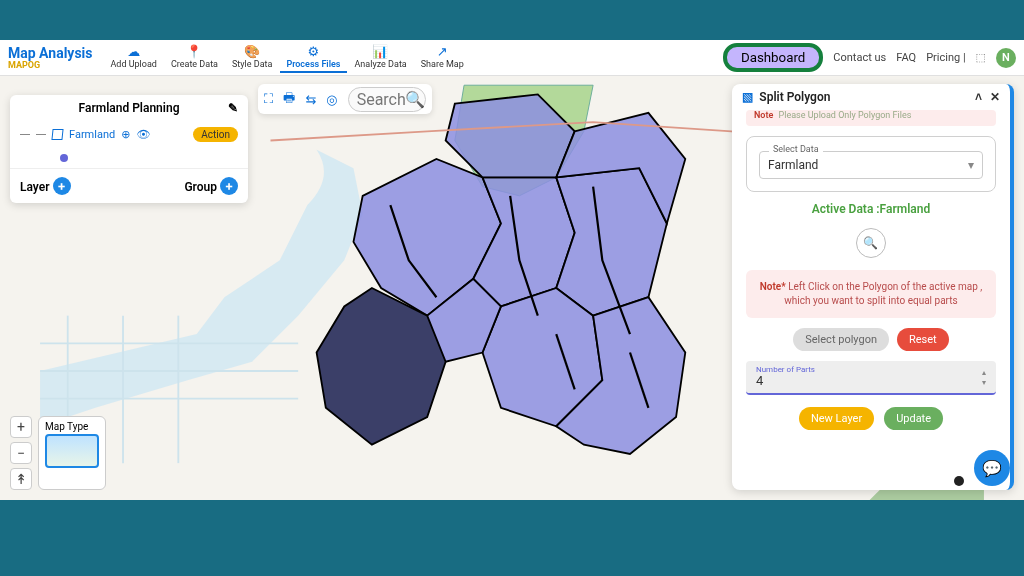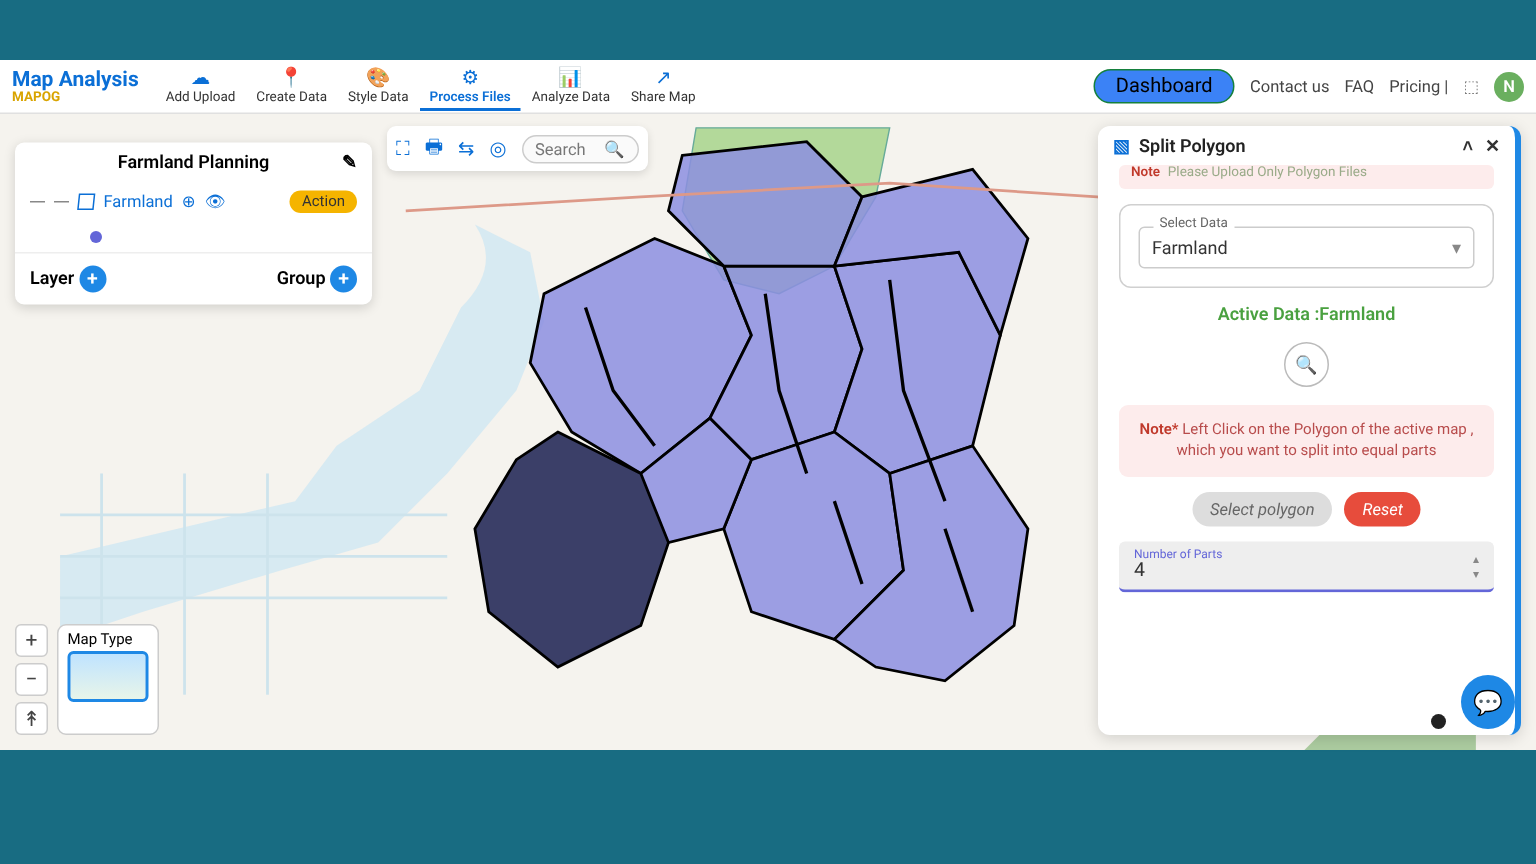--- a/index.html
+++ b/index.html
@@ -10,41 +10,41 @@
   .topbar { height: 36px; background: #fff; display: flex; align-items: center; padding: 0 8px; gap: 2px; border-bottom: 1px solid #e0e0e0; position: relative; z-index: 50; }
   .logo { color: #0b6fd6; font-weight: 700; font-size: 14px; line-height: 1; }
   .logo-sub { font-size: 9px; color: #d9a400; font-weight: 700; }
   .toolbar-items { display: flex; gap: 2px; margin-left: 10px; }
   .tb-item { display: flex; flex-direction: column; align-items: center; font-size: 9px; color: #333; padding: 2px 6px; cursor: pointer; }
   .tb-item .ico { color: #0b6fd6; font-size: 13px; }
   .tb-item.active .lbl { color: #0b6fd6; font-weight: 600; }
   .tb-item.active { border-bottom: 2px solid #0b6fd6; }
   .spacer { flex: 1; }
   .right-bar { display: flex; align-items: center; gap: 10px; font-size: 11px; color: #444; }
-  .dash-btn { border: 1px solid #15803d; border-radius: 14px; padding: 3px 14px; background: #3b82f6; }
+  .dash-btn { border: 4px solid #15803d; border-radius: 14px; padding: 3px 14px; background: #c4b5fd; }
   .avatar { width: 20px; height: 20px; border-radius: 50%; background: #6AAF5F; color: #fff; display: flex; align-items: center; justify-content: center; font-size: 11px; font-weight: 600; }
 
   
   .map-area { position: absolute; inset: 36px 0 0 0; background: #f5f3ee; overflow: hidden; }
   .map-svg { position: absolute; inset: 0; width: 100%; height: 100%; }
 
   
   .layer-panel { position: absolute; top: 55px; left: 10px; width: 238px; background: #fff; border-radius: 6px; box-shadow: 0 2px 8px rgba(0,0,0,0.15); z-index: 20; }
   .lp-head { padding: 6px 10px; display: flex; align-items: center; justify-content: center; gap: 8px; font-weight: 600; font-size: 12px; }
   .lp-head .pen { position: absolute; right: 10px; }
   .lp-row { display: flex; align-items: center; gap: 6px; padding: 6px 10px; font-size: 11px; color: #555; }
   .pill { background: #f5b400; color: #333; border-radius: 10px; padding: 2px 8px; font-size: 10px; margin-left: auto; }
   .lp-dot { width: 8px; height: 8px; border-radius: 50%; background: #6366d8; margin-left: 40px; }
   .lp-foot { display: flex; justify-content: space-between; border-top: 1px solid #eee; padding: 8px 10px; font-size: 12px; font-weight: 600; }
   .plus { width: 18px; height: 18px; border-radius: 50%; background: #1e88e5; color: #fff; display: inline-flex; align-items: center; justify-content: center; font-size: 13px; line-height: 1; }
 
   
   .map-tools { position: absolute; top: 44px; left: 258px; height: 30px; background: #fff; border-radius: 6px; display: flex; align-items: center; padding: 0 6px; gap: 10px; box-shadow: 0 2px 6px rgba(0,0,0,0.12); z-index: 20; }
   .map-tools .mt { color: #0b6fd6; font-size: 13px; }
-  .search { display: flex; align-items: center; border: 1px solid #ccc; border-radius: 14px; padding: 2px 8px; width: 78px; font-size: 11px; color: #777; background: #fafafa; }
+  .search { display: flex; align-items: center; border: 1px solid #ccc; border-radius: 14px; padding: 2px 8px; width: 78px; font-size: 16px; color: #777; background: #fafafa; }
 
   
   .maptype { position: absolute; left: 10px; bottom: 10px; display: flex; gap: 6px; z-index: 20; }
   .zoom-col { display: flex; flex-direction: column; gap: 4px; }
   .zbtn { width: 22px; height: 22px; background: #fff; border: 1px solid #ccc; border-radius: 4px; display: flex; align-items: center; justify-content: center; font-size: 14px; color: #444; }
   .mt-card { background: #fff; border: 1px solid #ccc; border-radius: 6px; padding: 4px 6px; font-size: 10px; }
   .mt-thumb { width: 54px; height: 34px; border: 2px solid #1e88e5; border-radius: 4px; background: linear-gradient(180deg,#bfe3ff,#e8f5e9); margin-top: 2px; }
 
   
   .split-panel { position: absolute; right: 10px; top: 44px; width: 282px; bottom: 10px; background: #fff; border-radius: 8px; box-shadow: 0 2px 10px rgba(0,0,0,0.15); padding: 0; z-index: 20; display: flex; flex-direction: column; border-right: 4px solid #1e88e5; overflow: hidden; }
@@ -55,21 +55,21 @@
   .note-banner .title { color: #c0392b; font-weight: 600; margin-right: 3px; }
   .sel-card { border: 1px solid #d0d0d0; border-radius: 8px; padding: 14px 12px 12px 12px; }
   .sel-wrap { position: relative; }
   .sel-label { position: absolute; top: -7px; left: 10px; background: #fff; padding: 0 4px; font-size: 9px; color: #666; }
   .sel-input { width: 100%; border: 1px solid #ccc; border-radius: 4px; padding: 6px 8px; font-size: 12px; display: flex; justify-content: space-between; align-items: center; color: #333; }
   .active-data { text-align: center; color: #4aa140; font-weight: 600; font-size: 12px; }
   .zoom-circle { width: 30px; height: 30px; border: 1px solid #bbb; border-radius: 50%; display: flex; align-items: center; justify-content: center; margin: 2px auto; color: #0b6fd6; font-size: 12px; }
   .instr { background: #fdecec; border-radius: 6px; padding: 10px 10px; font-size: 10px; color: #b84c4c; text-align: center; line-height: 1.4; }
   .instr .title { color: #c0392b; font-weight: 600; }
   .btn-row { display: flex; gap: 8px; justify-content: center; }
-  .btn { border: none; border-radius: 14px; padding: 5px 12px; font-size: 11px; cursor: pointer; font-style: italic; }
+  .btn { border: none; border-radius: 14px; padding: 5px 12px; font-size: 11px; cursor: pointer; }
   .btn-grey { background: #ddd; color: #666; }
   .btn-red { background: #e74c3c; color: #fff; }
   .num-card { background: #eee; border-radius: 4px; border-bottom: 2px solid #6366d8; padding: 4px 10px 6px 10px; display: flex; justify-content: space-between; align-items: flex-end; }
   .num-card .lab { font-size: 8px; color: #6366d8; }
   .num-card .val { font-size: 13px; color: #333; line-height:1; }
   .num-card .right { color: #888; font-size: 8px; display: flex; flex-direction: column; gap: 1px; }
   .foot-btns { display: flex; gap: 10px; justify-content: center; margin-top: 2px; }
   .btn-orange { background: #f5b400; color: #fff; }
   .btn-green { background: #6AAF5F; color: #fff; }
 
@@ -255,18 +255,22 @@
       <div class="num-card">
         <div>
           <div class="lab">Number of Parts</div>
           <div class="val">4</div>
         </div>
         <div class="right">
           <span>▴</span>
           <span>▾</span>
         </div>
       </div>
+      <div class="foot-btns">
+        <button class="btn btn-orange">New Layer</button>
+        <button class="btn btn-green">Update</button>
+      </div>
     </div>
   </div>
 
   <div class="info-dot"></div>
   <div class="chat-fab">💬</div>
 </div>
 
 </body></html>

